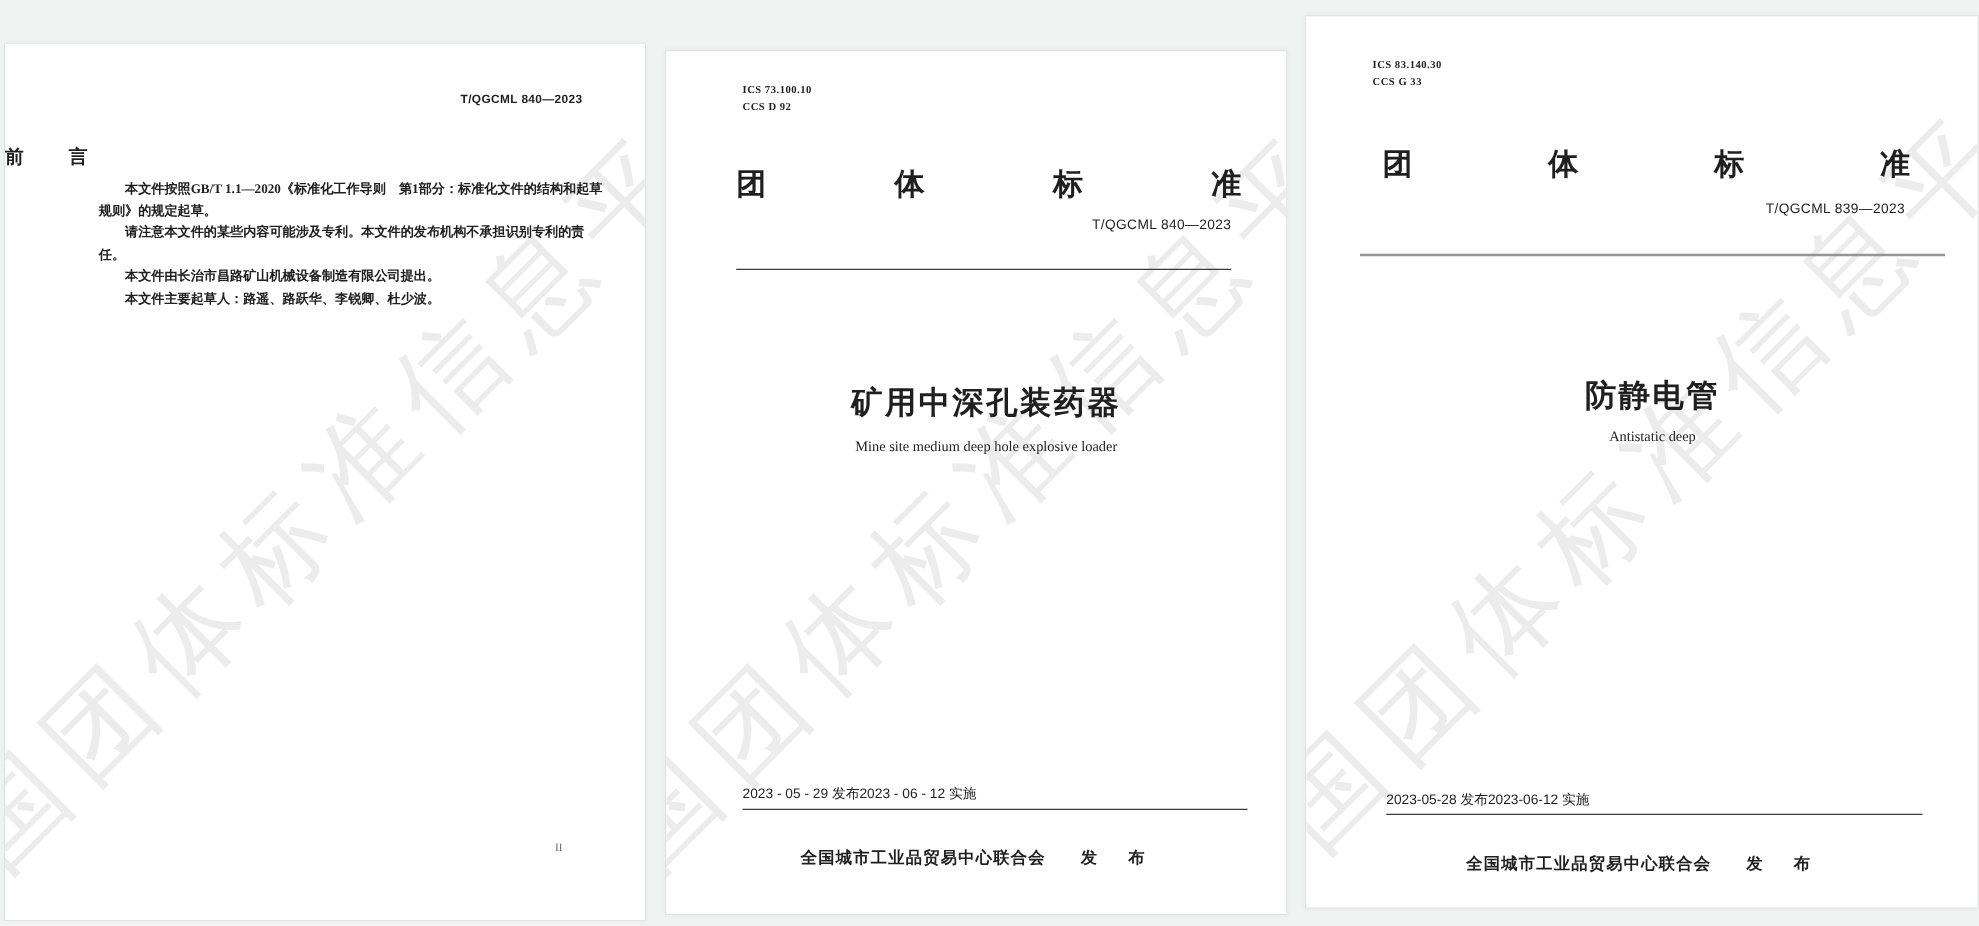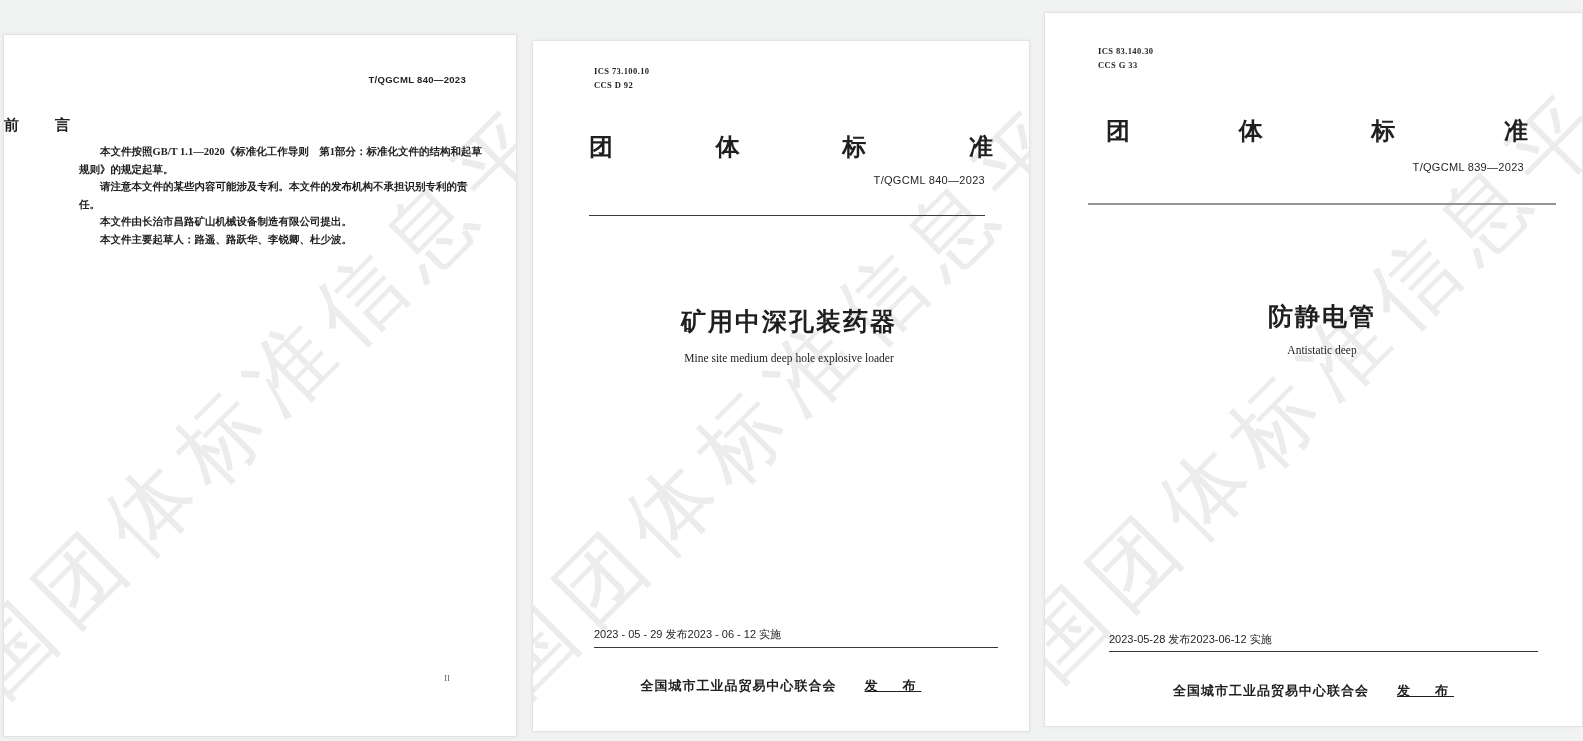--- a/index.html
+++ b/index.html
@@ -72,21 +72,21 @@
   .ics-block { font-size: 8.5px; font-weight: bold; line-height: 14px; letter-spacing: 0.4px; font-family: "Liberation Serif", serif; }
   .banner { display: flex; justify-content: space-between; font-size: 24px; font-weight: bold; letter-spacing: 0; }
   .banner span { display: block; }
   .doccode { font-size: 11px; font-weight: normal; text-align: right; letter-spacing: 0.3px; }
   .rule  { border-top: 1.5px solid #3a3a3a; height: 0; }
   .rule-gray { border-top: 2px solid #949494; height: 0; }
   .cover-title { text-align: center; font-size: 25px; font-weight: bold; letter-spacing: 2px; }
   .cover-sub { text-align: center; font-family: "Liberation Serif", serif; font-size: 11.5px; color: #222; }
   .daterow { display: flex; justify-content: flex-start; font-size: 11px; font-weight: normal; }
   .pubrow { text-align: center; font-size: 13px; font-weight: bold; letter-spacing: 1px; }
-  .publabel { margin-left: 28px; letter-spacing: 6px; text-decoration: underline; }
+  .publabel { margin-left: 28px; letter-spacing: 6px; }
 
   
   #c840-ics    { left: 61px;  top: 23px; }
   #c840-banner { left: 56px;  top: 90px;  width: 404px; }
   #c840-code   { left: 56px;  top: 133px; width: 396px; }
   #c840-rule1  { left: 56px;  top: 174px; width: 396px; }
   #c840-title  { left: 56px;  top: 264px; width: 400px; }
   #c840-sub    { left: 56px;  top: 311px; width: 400px; }
   #c840-dates  { left: 61px;  top: 586px; width: 404px; }
   #c840-rule2  { left: 61px;  top: 606px; width: 404px; }

